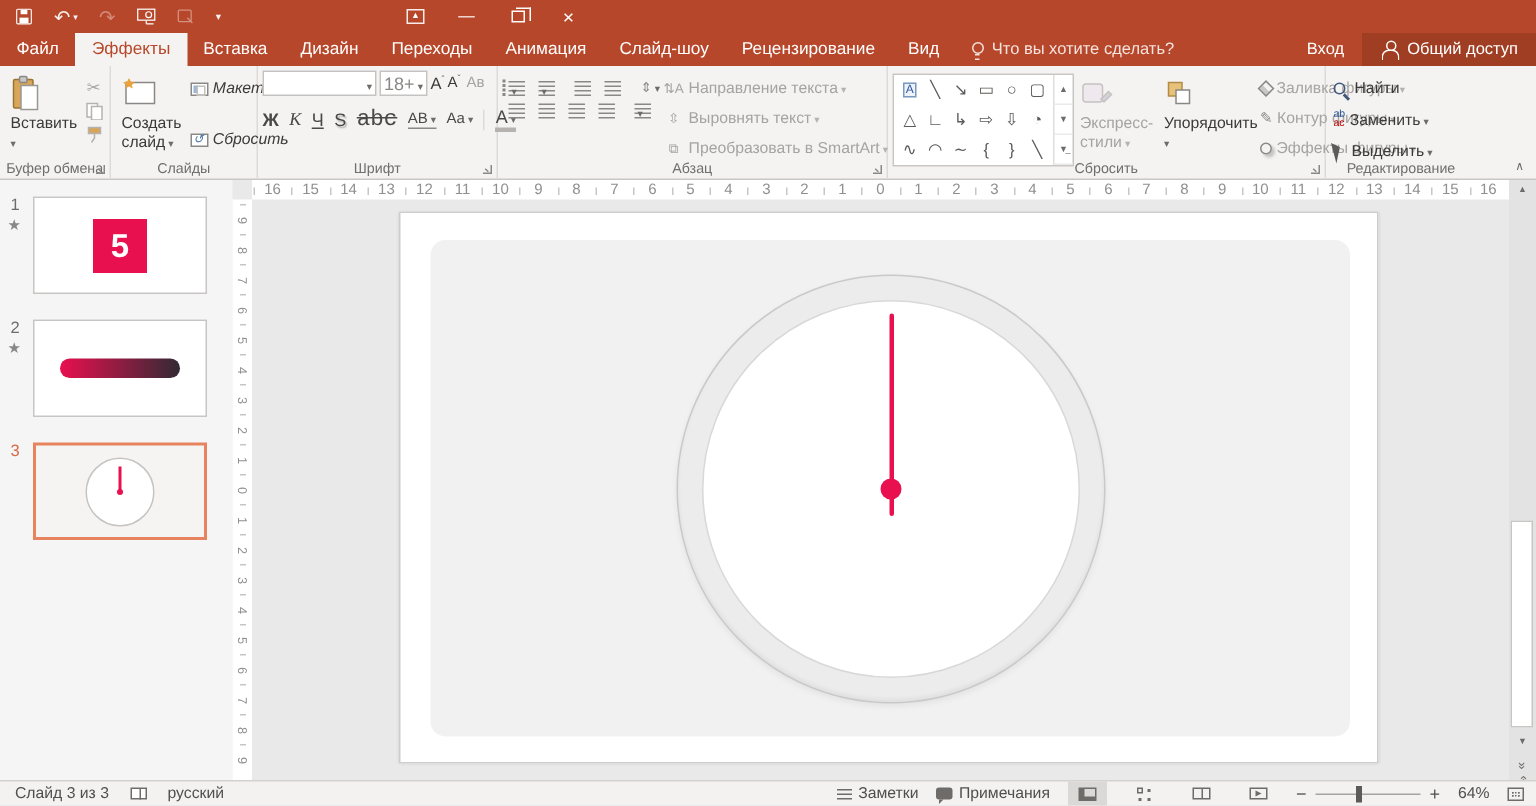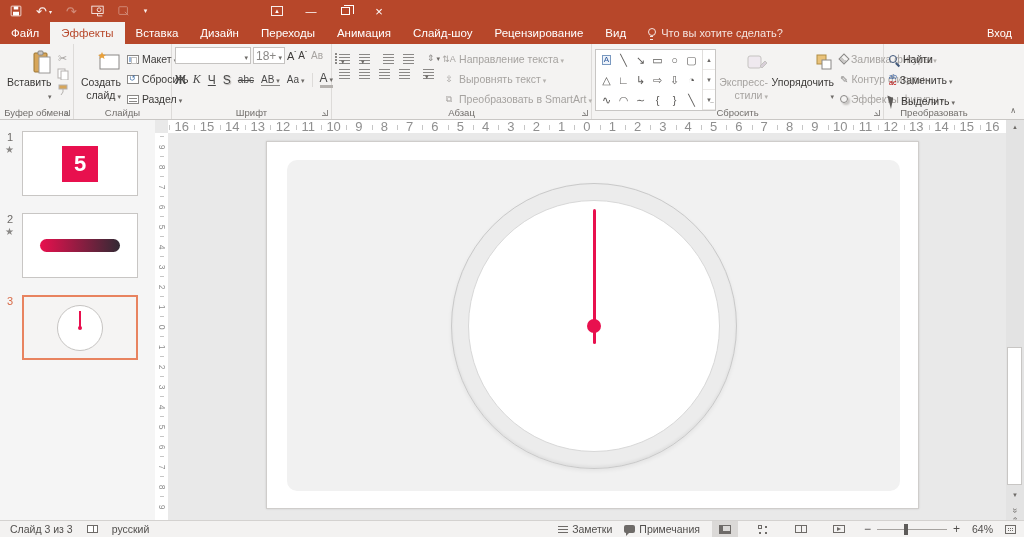--- a/index.html
+++ b/index.html
@@ -27,21 +27,21 @@
   .signin { display:flex; align-items:center; padding:0 12px; font-size:11px; }
   .share { display:flex; align-items:center; gap:6px; padding:0 12px; background:rgba(0,0,0,.12); font-size:11px; }
 
   
   .ribbon { position:absolute; left:0; top:44px; width:1024px; height:76px; background:#f4f3f2; border-bottom:1px solid #c9c7c5; display:flex; }
   .grp { position:relative; border-right:1px solid #dddbd9; padding:3px 3px 14px 3px; display:flex; align-items:flex-start; }
   .grp-label { position:absolute; bottom:1px; left:0; right:0; text-align:center; font-size:9.5px; color:#716e6b; white-space:nowrap; }
   .launcher { position:absolute; bottom:3px; right:3px; width:6px; height:6px; border-right:1px solid #8a8886; border-bottom:1px solid #8a8886; }
   .launcher::before { content:""; position:absolute; right:1px; bottom:1px; width:3px; height:1px; background:#8a8886; transform:rotate(45deg); }
 
-  .bigbtn { display:flex; flex-direction:column; align-items:flex-end; justify-content:flex-start; padding:3px 4px; font-size:10.5px; color:#3c3a38; line-height:1.25; text-align:center; border-radius:2px; }
+  .bigbtn { display:flex; flex-direction:column; align-items:flex-start; justify-content:flex-start; padding:3px 4px; font-size:10.5px; color:#3c3a38; line-height:1.25; text-align:center; border-radius:2px; }
   .bigbtn .bicon { height:24px; display:flex; align-items:center; justify-content:center; margin-bottom:2px; }
   .dd::after { content:"▾"; font-size:7px; color:#6e6b68; margin-left:2px; }
   .ddonly::after { content:"▾"; font-size:7px; color:#6e6b68; }
   .smallbtn { display:flex; align-items:center; gap:3px; height:18px; font-size:10.5px; color:#3c3a38; padding:0 2px; white-space:nowrap; }
   .col { display:flex; flex-direction:column; justify-content:flex-start; }
   .gray { color:#a6a3a0 !important; }
   .gray .dd::after, .gray.dd::after { color:#b5b2af; }
 
   
   .mini { display:inline-flex; width:14px; height:14px; align-items:center; justify-content:center; flex:none; }
@@ -99,21 +99,21 @@
   .thumb-clock { width:46px; height:46px; border-radius:50%; border:1px solid #c6c4c2; background:#fff; position:relative; }
   .thumb-clock .h { position:absolute; left:50%; top:5px; width:1.5px; height:17px; margin-left:-1px; background:#e8104e; }
   .thumb-clock .d { position:absolute; left:50%; top:50%; width:4px; height:4px; margin:-2px 0 0 -2px; border-radius:50%; background:#e8104e; }
 
   .vruler { position:absolute; left:155px; top:13px; width:13px; height:387px; background:#fff; display:flex; flex-direction:column; padding-top:4px; }
   .vruler span { height:20px; font-size:8.5px; color:#8f8f8f; display:flex; align-items:center; justify-content:center; transform:rotate(90deg); position:relative; }
   .vruler span::before { content:""; position:absolute; left:-6px; top:9px; width:4px; height:1px; background:#c6c6c6; transform:rotate(90deg); }
 
   .canvas-area { position:absolute; left:168px; top:0; width:838px; height:400px; }
   .hruler { position:absolute; left:0; top:0; width:838px; height:13px; background:#fff; display:flex; padding:0 1px; }
-  .hruler span { flex:1; font-size:13px; color:#8f8f8f; text-align:center; line-height:13px; position:relative; }
+  .hruler span { flex:1; font-size:10px; color:#8f8f8f; text-align:center; line-height:13px; position:relative; }
   .hruler span::before { content:""; position:absolute; left:0; bottom:3px; width:1px; height:5px; background:#c6c6c6; }
 
   .slide { position:absolute; left:98px; top:21px; width:653px; height:368px; background:#fff; border:1px solid #cfcdcb; box-shadow:0 0 2px rgba(0,0,0,.12); }
   .grayrect { position:absolute; left:20px; top:18px; width:613px; height:331px; border-radius:10px; background:#f1f1f1; }
   .clock-ring { position:absolute; left:184px; top:41px; width:286px; height:286px; border-radius:50%; background:#ececec; border:1px solid #c9c9c9; box-shadow:inset 0 -2px 3px rgba(0,0,0,.05), 0 2px 4px rgba(0,0,0,.06); }
   .clock-face { position:absolute; left:16px; top:16px; width:252px; height:252px; border-radius:50%; background:#fff; border:1px solid #d8d8d8; }
   .clock-hand { position:absolute; left:50%; top:8px; width:3px; height:135px; margin-left:-1.5px; background:#e8104e; border-radius:2px; }
   .clock-dot { position:absolute; left:50%; top:50%; width:14px; height:14px; margin:-7px 0 0 -7px; border-radius:50%; background:#e8104e; }
 
   .vscroll { position:absolute; right:0; top:0; width:18px; height:400px; background:#e3e3e3; }
@@ -210,20 +210,24 @@
       <span class="tab">Вид</span>
     </div>
   <div class="tellme">
     <span class="i-bulb"></span>
     <span>Что вы хотите сделать?</span>
   </div>
   <div class="spacer"></div>
   <div class="signin">
       <span>Вход</span>
     </div>
+  <div class="share">
+    <span class="i-person"></span>
+    <span>Общий доступ</span>
+  </div>
 </div>
 
 <div class="ribbon">
 
   <div class="grp" style="width:74px;">
     <div class="bigbtn">
       <span class="bicon">
         <svg width="20" height="24" viewBox="0 0 20 24">
             <rect x="2" y="3" width="13" height="19" rx="1" fill="#d7a65a" stroke="#9b7430"></rect>
             <rect x="6" y="1" width="5" height="4" rx="1" fill="#c9c7c5" stroke="#8a8886"></rect>
@@ -256,21 +260,21 @@
     <div class="bigbtn">
       <span class="bicon">
         <svg width="24" height="22" viewBox="0 0 24 22">
             <rect x="3" y="4" width="19" height="14" fill="#fff" stroke="#8a8886"></rect>
             <path d="M5 1l1.2 2.4L9 4l-2.2 1.6L7.6 8 5 6.6 2.4 8l.8-2.4L1 4l2.8-.6z" fill="#e9a13b"></path>
           </svg>
       </span>
       <span>Создать</span>
       <span class="dd">слайд</span>
     </div>
-    <div class="col" style="gap:2px; padding-top:3px;">
+    <div class="col" style="gap:16px; padding-top:3px;font-style:italic;">
       <span class="smallbtn">
           <span class="slide-mini lay"></span>
           <span class="dd">Макет</span>
         </span>
       <span class="smallbtn">
           <span class="slide-mini reset"></span>
           <span>Сбросить</span>
         </span>
       <span class="smallbtn">
           <span class="slide-mini sect"></span>
@@ -292,21 +296,21 @@
         </span>
       <span style="font-size:11px;">А<sup style="font-size:6px;">ˆ</sup></span>
       <span style="font-size:10px;">А<sup style="font-size:6px;">ˇ</sup></span>
       <span class="gray" style="font-size:10px; margin-left:2px;">Ав</span>
     </div>
     <div class="letters">
       <b>Ж</b>
       <i style="font-family:'Liberation Serif',serif;">К</i>
       <u>Ч</u>
       <span style="text-shadow:1px 1px 1px #b5b2af;">S</span>
-      <s style="font-size:10px;">abc</s>
+      <s style="font-size:15px;font-family:Liberation Mono, monospace;">abc</s>
       <span class="dd" style="font-size:10px; border-bottom:1px solid #8a8886;">АВ</span>
       <span class="dd" style="font-size:10px;">Aa</span>
       <span class="sep"></span>
       <span class="dd" style="border-bottom:3px solid #b5b2af;">А</span>
     </div>
     <span class="grp-label">Шрифт</span>
     <span class="launcher"></span>
   </div>
 
   <div class="grp" style="width:260px;">
@@ -418,21 +422,21 @@
         </span>
       <span class="smallbtn">
           <span class="i-replace">ab<b>ac</b></span>
           <span class="dd">Заменить</span>
         </span>
       <span class="smallbtn">
           <span class="i-cursor"></span>
           <span class="dd">Выделить</span>
         </span>
     </div>
-    <span class="grp-label">Преобразовать</span>
+    <span class="grp-label">Редактирование</span>
   </div>
 
   <span style="position:absolute; right:8px; bottom:4px; font-size:8px; color:#6e6b68;">∧</span>
 </div>
 
 <div class="workspace">
 
   <div class="thumbs">
     <div class="thumb-row" style="top:11px;">
       <span class="tnum">1</span>

